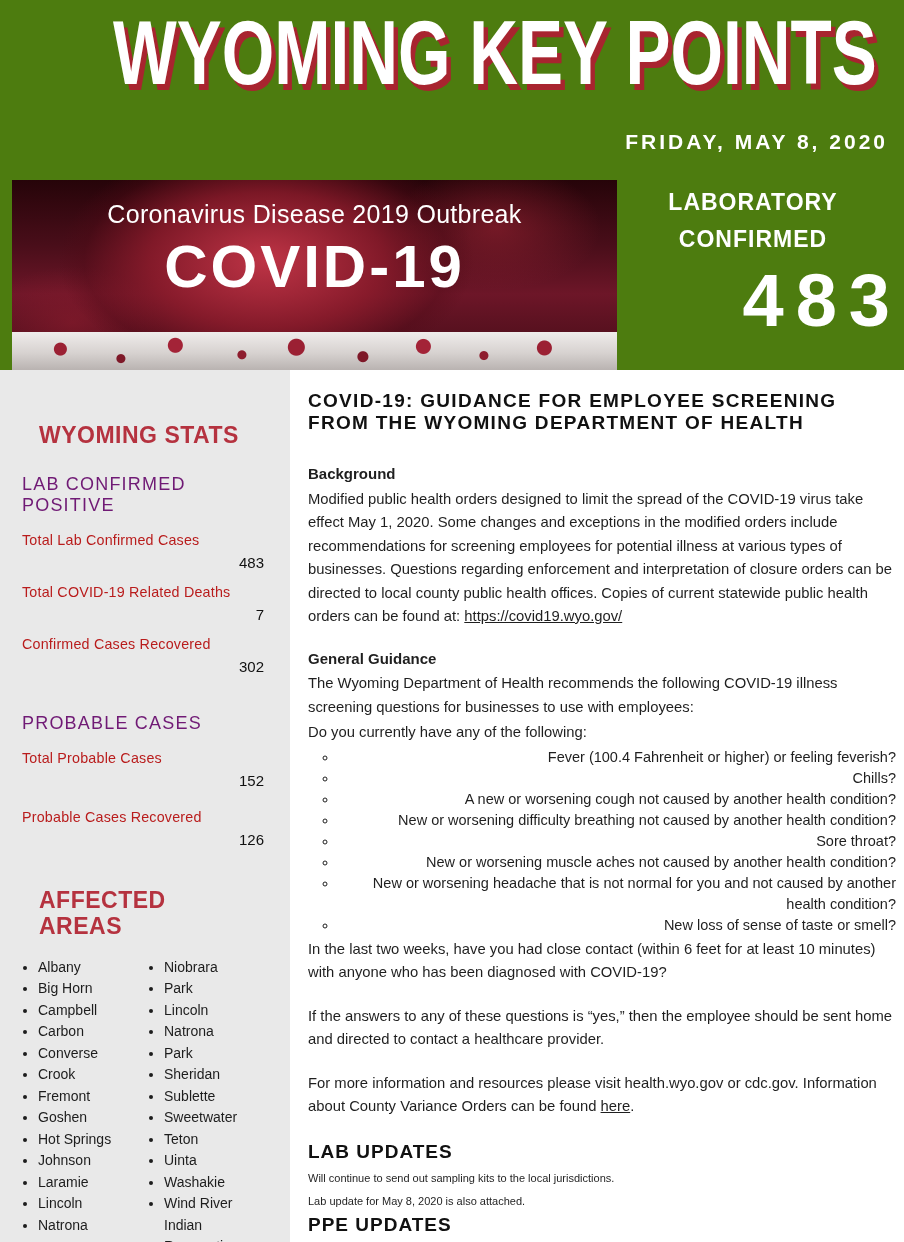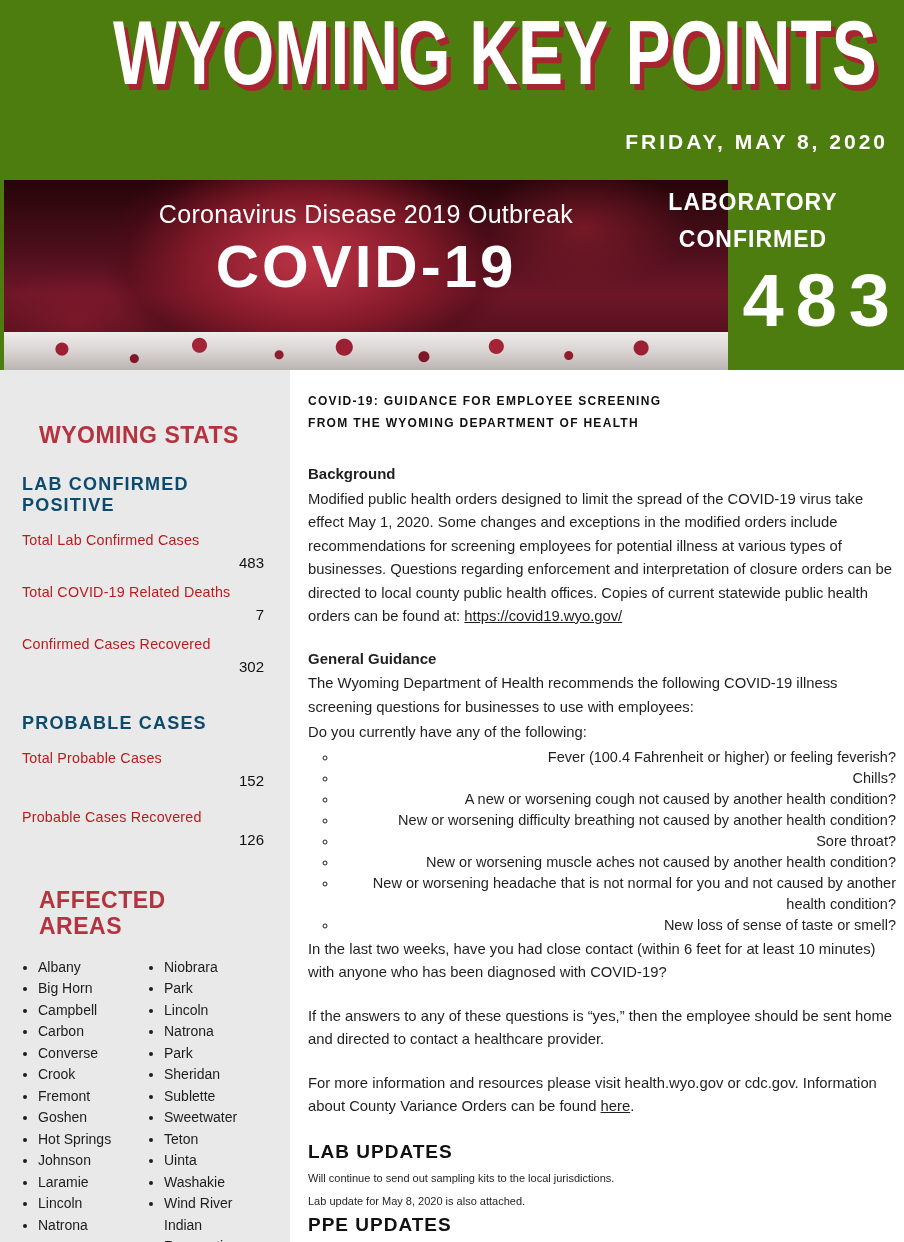--- a/index.html
+++ b/index.html
@@ -20,21 +20,21 @@
     transform:scaleX(0.75); transform-origin:50% 0;
     text-shadow:6px 6px 0 #a8242f;
   }
   .issue-date {
     position:absolute; top:130px; right:16px;
     color:#fff; font-weight:700; font-size:21px; letter-spacing:3px;
   }
 
   
   .covid-banner {
-    position:absolute; left:4px; top:180px; width:724px; height:190px; overflow:hidden;
+    position:absolute; left:12px; top:180px; width:605px; height:190px; overflow:hidden;
     background:
       radial-gradient(ellipse 260px 150px at 42% 42%, rgba(196,54,72,0.95) 0%, rgba(142,28,44,0.8) 45%, rgba(80,10,22,0.35) 70%, rgba(0,0,0,0) 80%),
       radial-gradient(ellipse 150px 90px at 80% 25%, rgba(160,36,52,0.55) 0%, rgba(0,0,0,0) 70%),
       radial-gradient(ellipse 130px 80px at 10% 75%, rgba(150,30,48,0.5) 0%, rgba(0,0,0,0) 70%),
       linear-gradient(180deg, #260409 0%, #4a0e1a 35%, #6d1628 60%, #55101e 82%, #2b060d 100%);
   }
   .banner-bottom {
     position:absolute; left:0; bottom:0; width:100%; height:38px;
     background:
       radial-gradient(circle at 8% 45%, #9b2033 0 6px, rgba(0,0,0,0) 7px),
@@ -59,34 +59,34 @@
     font-weight:700; font-size:74px; line-height:1.05;
     letter-spacing:12px; margin-right:-8px; text-align:right; margin-top:4px;
   }
 
   
   .content { display:flex; width:904px; height:872px; overflow:hidden; }
 
   
   .sidebar { width:290px; min-width:290px; background:#e9e9e9; padding:36px 20px 20px 22px; }
   .red-heading { color:#b5323f; font-size:23px; font-weight:700; letter-spacing:0.5px; margin:17px; line-height:1.1; }
-  .black-subheading { color:#0c4a6e; font-size:18px; font-weight:700; letter-spacing:1.2px; margin:26px 0 14px 0; }
+  .black-subheading { color:#701a75; font-size:18px; font-weight:400; letter-spacing:1.2px; margin:26px 0 14px 0; }
   .stat-row { margin-bottom:11px; }
   .stat-label { font-size:14.3px; color:#b91c1c; letter-spacing:0.2px; line-height:20px; }
   .stat-value { text-align:right; font-size:15px; color:#111; margin-top:4px; padding-right:6px; }
   .probable-heading { margin-top:38px; }
   .affected-heading { margin-top:40px; }
   .areas { display:flex; margin-top:18px; }
   .areas ul { list-style:disc; margin:0; padding-left:16px; font-size:14px; line-height:21.5px; color:#1d1d1d; }
   .areas ul.col1 { width:104px; }
   .areas ul.col2 { margin-left:22px; width:116px; }
 
   
   .main { flex:1; background:#fff; padding:20px 8px 10px 18px; color:#1f1f1f; overflow:hidden; }
-  .article-heading { font-size:12px; font-weight:700; letter-spacing:1.3px; line-height:22px; color:#111; margin:0 0 28px 0; }
+  .article-heading { font-size:19px; font-weight:700; letter-spacing:1.3px; line-height:22px; color:#111; margin:0 0 28px 0; }
   .para-label { font-weight:700; font-size:15px; margin:18px 0 0 0; line-height:23.5px; }
   .para { font-size:14.8px; line-height:23.5px; margin:2px 0 0 0; }
   .link { color:inherit; text-decoration:underline; cursor:pointer; }
   ul.questions { list-style:circle; margin:2px 0 2px 30px; padding:0;text-align:right; }
   ul.questions li { font-size:14.5px; line-height:21px; padding-left:2px; }
   .spaced { margin-top:20px; }
   .section-heading { font-size:19px; font-weight:700; letter-spacing:1px; color:#111; margin:22px 0 4px 0; line-height:22px; }
   .section-heading.ppe { margin-top:0; }
   .update-line { font-size:11px; line-height:23.5px; margin:0; }
 </style>

